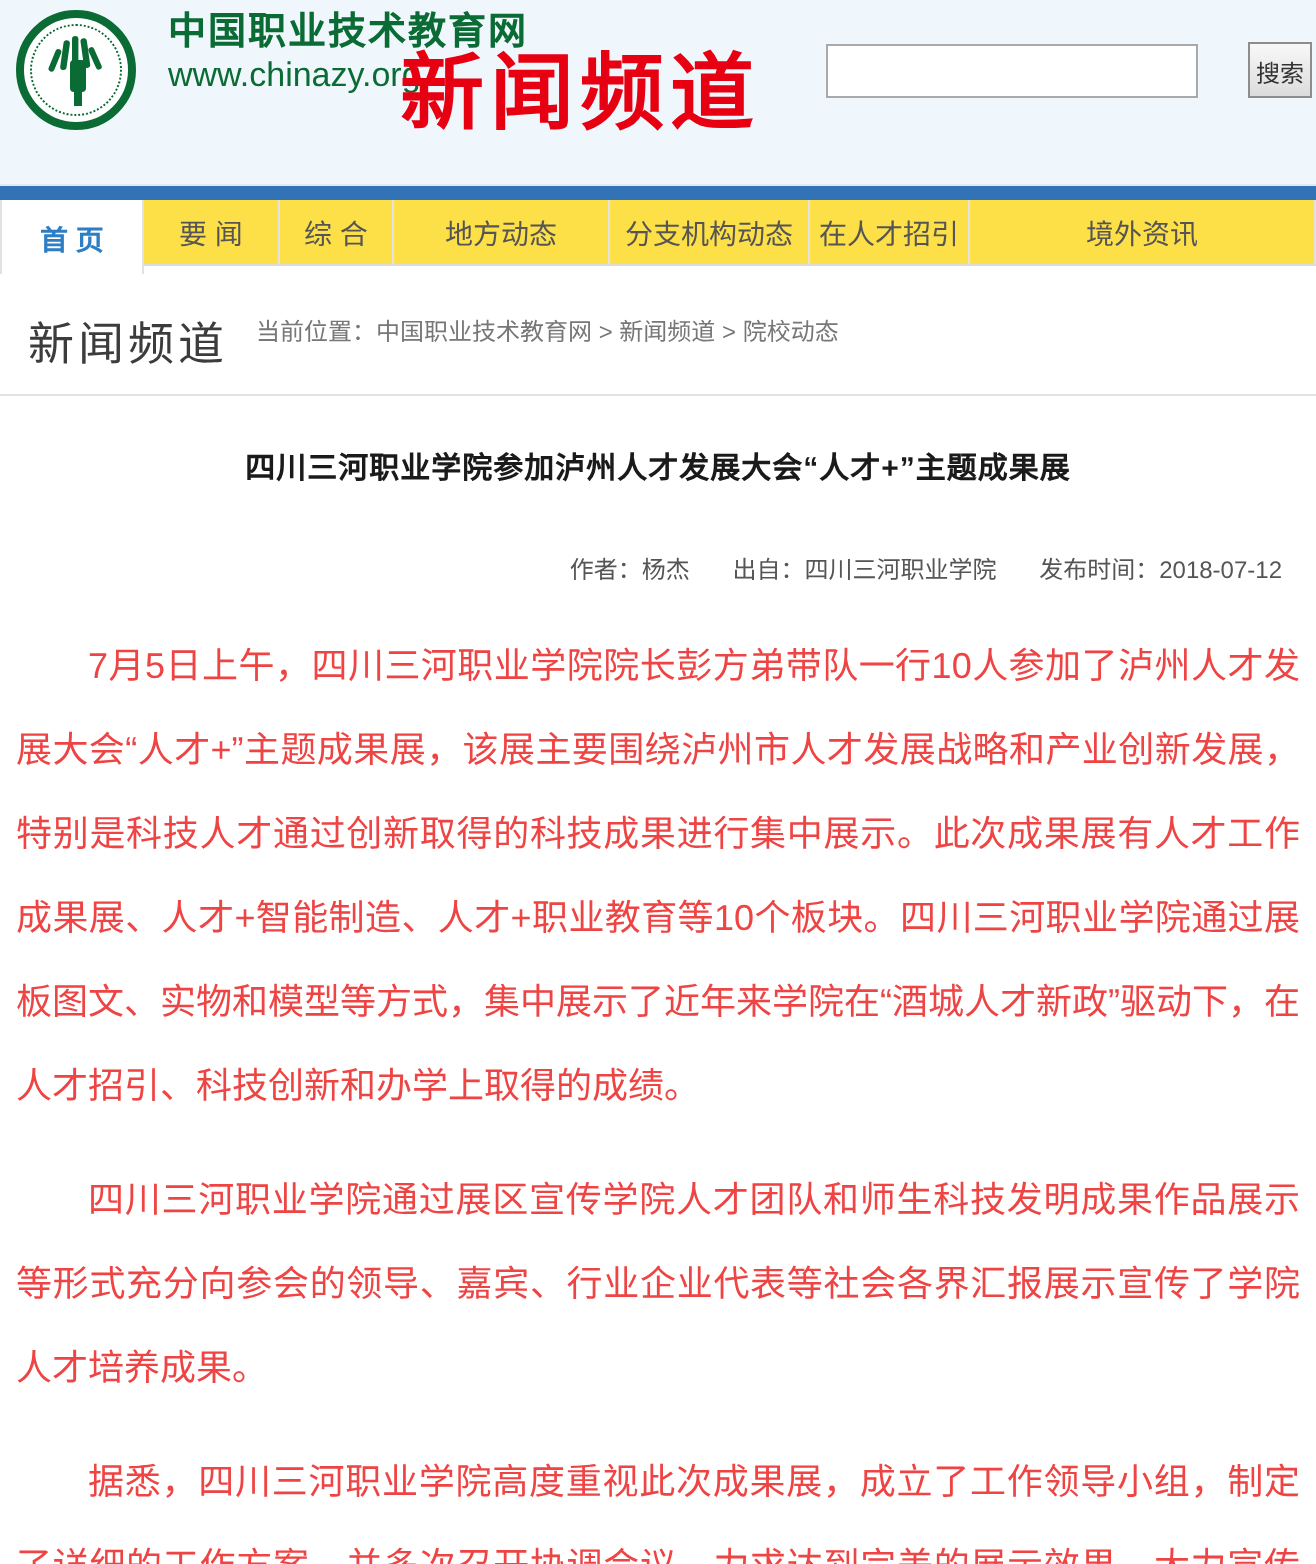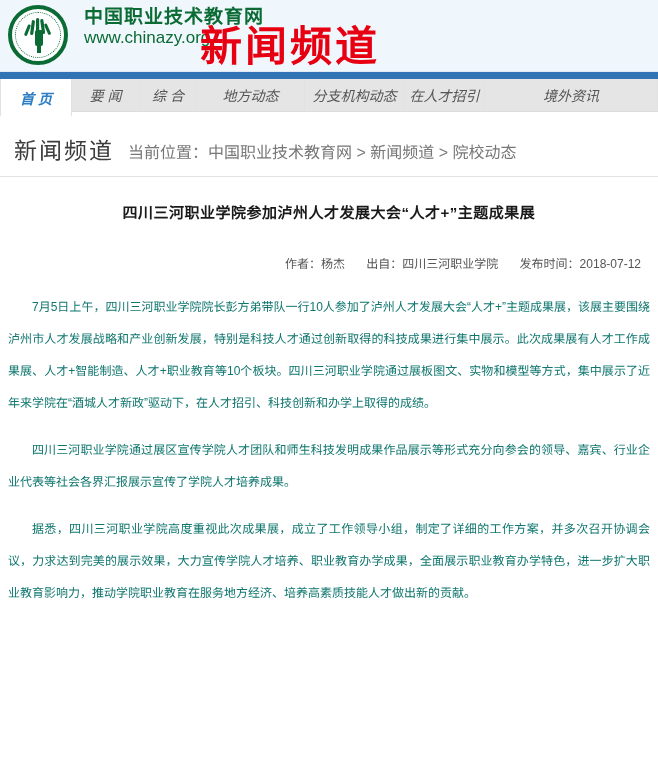--- a/index.html
+++ b/index.html
@@ -4,21 +4,21 @@
 <style>
   * { margin:0; padding:0; box-sizing:border-box; }
   html,body { width:658px; }
   body {
     height:782px; overflow:hidden; background:#fff;
     font-family:"Liberation Sans","DejaVu Sans",sans-serif;
     color:#333;
   }
   
   .header {
-    position:relative; height:72px; background:#f0f7fc;
+    position:relative; height:93px; background:#f0f7fc;
     border-bottom:1px solid #dfeaf2;
   }
   .logo {
     position:absolute; left:8px; top:5px; width:60px; height:60px;
     border-radius:50%; background:#fff; border:4px solid #0b6b35;
     display:flex; align-items:center; justify-content:center; cursor:pointer;
   }
   .logo .ring {
     position:absolute; inset:3px; border-radius:50%;
     border:1px dotted #0b6b35;
@@ -38,53 +38,53 @@
     width:186px; height:27px; border:1px solid #a9a9a9; background:#fff;
     vertical-align:middle; padding:0 6px; font-size:13px; outline:none;
   }
   .search-btn {
     width:32px; height:28px; margin-left:21px; vertical-align:middle;
     border:1px solid #8d8d8d; background:linear-gradient(#f8f8f8,#dcdcdc);
     font-size:12px; color:#333; cursor:pointer; padding:0;
   }
   
   .blue-bar { height:7px; background:#3173b5; }
-  .nav { display:flex; height:33px; background:#e5e5e5; border-bottom:1px solid #dcdcdc;font-style:italic; }
+  .nav { display:flex; height:33px; background:#fde047; border-bottom:1px solid #dcdcdc; }
   .nav-item {
     display:flex; align-items:center; justify-content:center;
     font-size:14px; color:#555; border-right:1px solid #e2e2e2;
     cursor:pointer; white-space:nowrap;
   }
   .nav-item.active {
     background:#fff; color:#2d7ec4; font-weight:bold;
     height:37px; border-left:1px solid #e2e2e2;
   }
   
   .crumb-row {
     display:flex; align-items:flex-end; padding:20px 0 10px 14px;
     border-bottom:1px solid #e3e3e3;
   }
   .crumb-title {
     font-family:"Liberation Serif","DejaVu Serif",serif;
     font-size:23px; color:#3c3c3c; letter-spacing:2px;
   }
-  .crumb-path { font-size:16px; color:#777; margin:0 0 3px 14px; cursor:pointer; }
+  .crumb-path { font-size:12px; color:#777; margin:0 0 14px 14px; cursor:pointer; }
   
   .article { padding:0 8px; }
   .article-title {
     margin-top:24px; text-align:center; font-size:15px; font-weight:bold;
     color:#1a1a1a; letter-spacing:0.5px;
   }
   .article-meta {
     margin-top:32px; text-align:right; font-size:12px; color:#555;
   }
   .article-meta .part { margin:0 9px; }
   .article-body { margin-top:20px; }
   .article-body p {
-    font-size:12px; line-height:32px; color:#0f766e;
+    font-size:18px; line-height:42px; color:#ef4444;
     text-indent:2em; margin-bottom:15px; text-align:justify;
   }
 </style>
 </head>
 <body>
 
 <div class="header">
   <div class="logo">
     <span class="ring"></span>
     <svg viewBox="0 0 34 38">
@@ -97,20 +97,24 @@
         <rect x="25" y="7" width="3" height="12" rx="1.5" transform="rotate(-24 27 13)"></rect>
         <rect x="16" y="28" width="4" height="9"></rect>
       </g>
     </svg>
   </div>
   <div class="site-info">
     <div class="site-name">中国职业技术教育网</div>
     <div class="site-url">www.chinazy.org</div>
   </div>
   <div class="channel-banner">新闻频道</div>
+  <div class="search-area">
+    <input class="search-input" type="text" style="">
+    <button class="search-btn">搜索</button>
+  </div>
 </div>
 
 <div class="blue-bar"></div>
 
 <div class="nav">
   <div class="nav-item active" style="flex:0 0 72px">首 页</div>
   <div class="nav-item" style="flex:0 0 68px">要 闻</div>
   <div class="nav-item" style="flex:0 0 57px">综 合</div>
   <div class="nav-item" style="flex:0 0 108px">地方动态</div>
   <div class="nav-item" style="flex:0 0 100px">分支机构动态</div>

